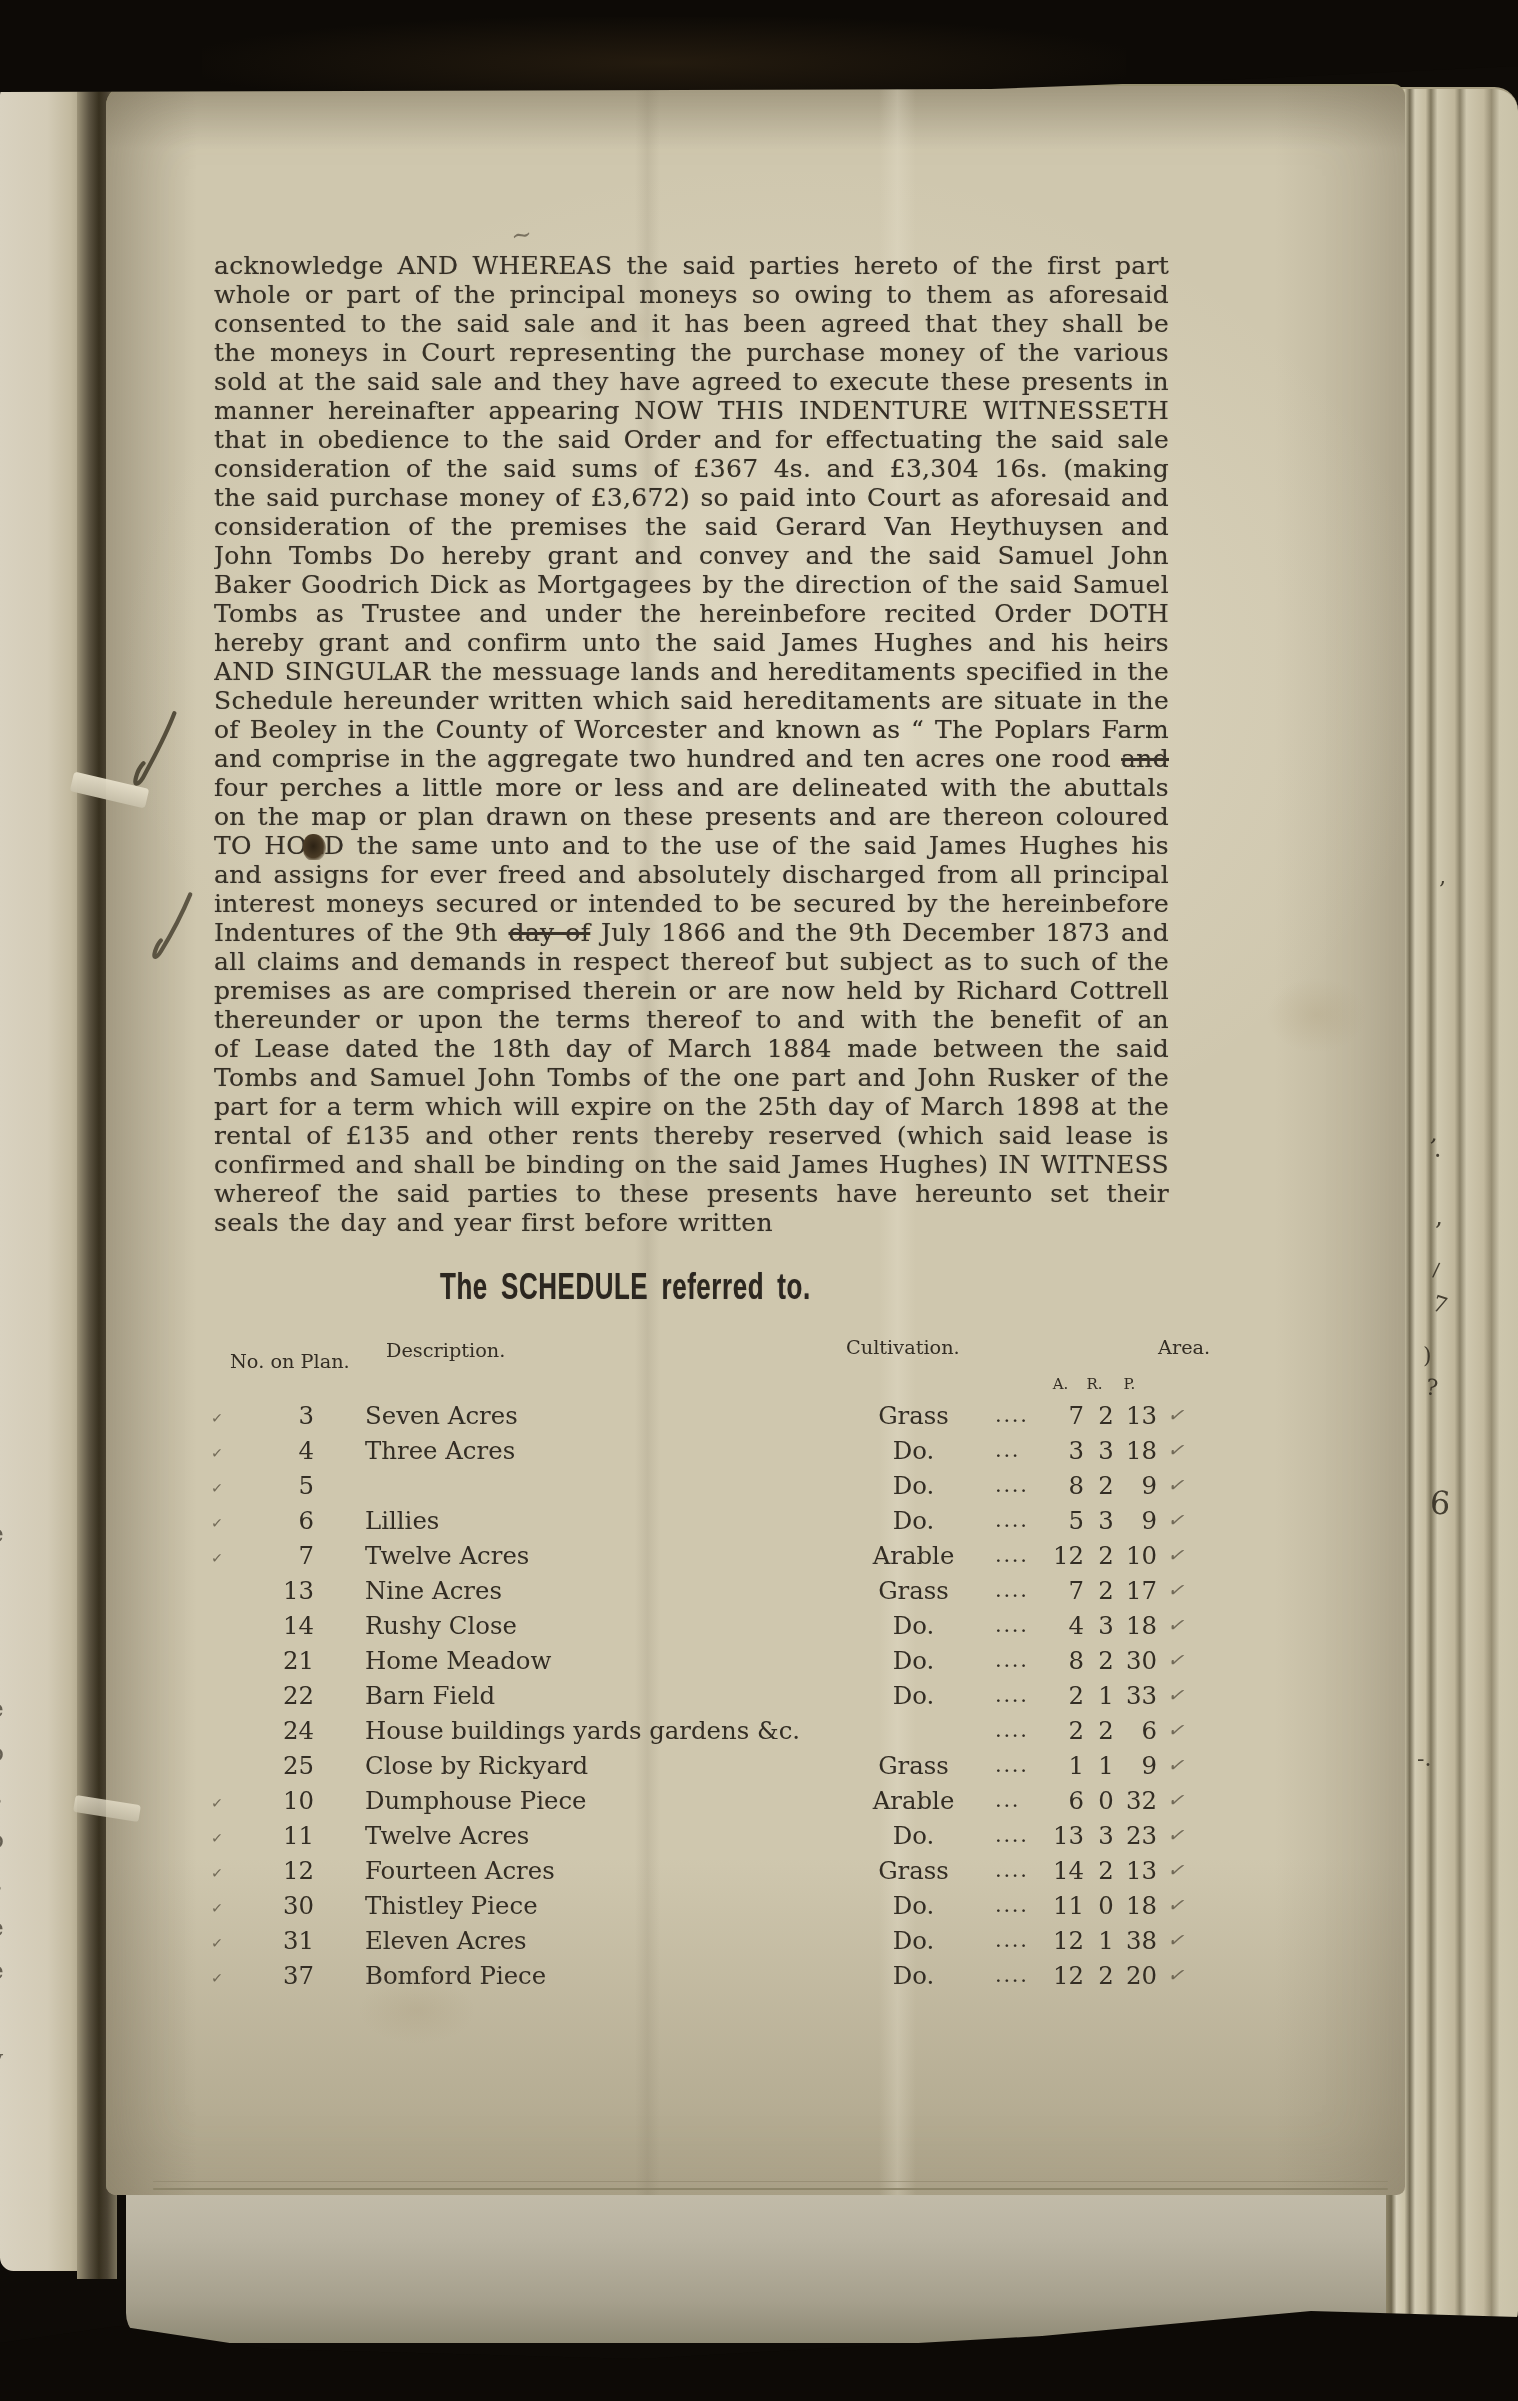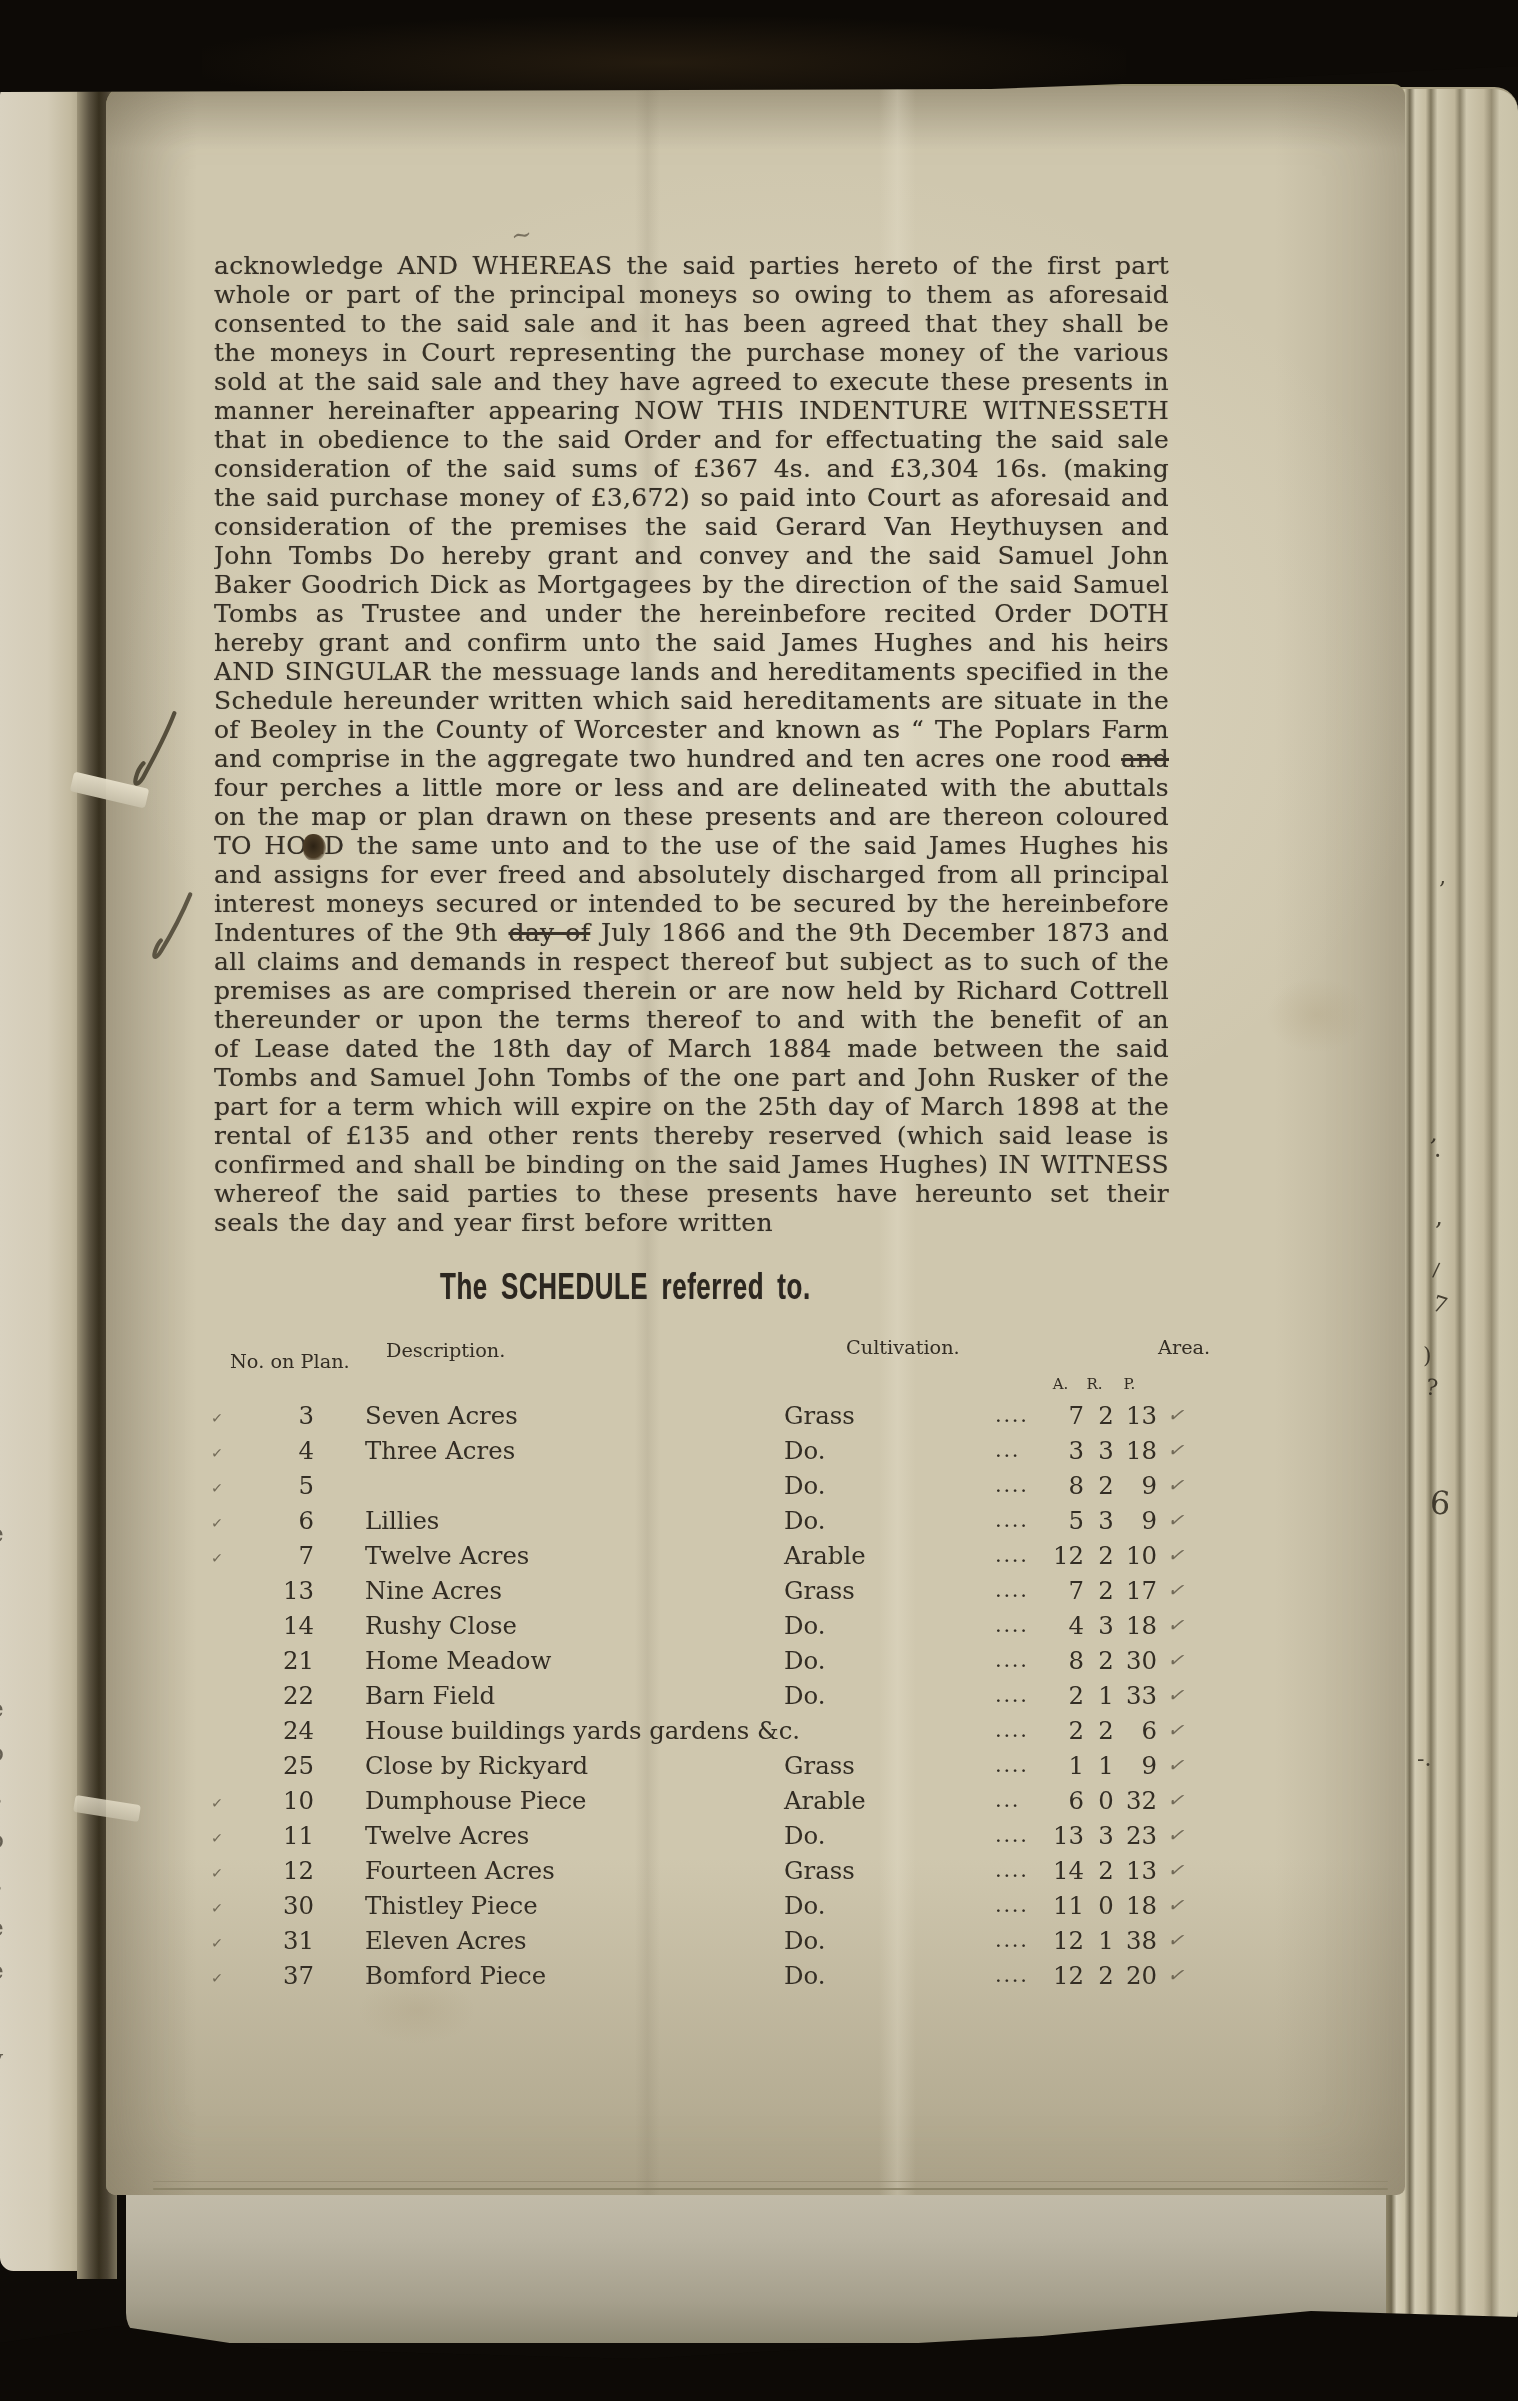--- a/index.html
+++ b/index.html
@@ -86,21 +86,21 @@
   #th-area{left:944px;top:0;}
   .sub{position:absolute;font-size:15px;top:39px;}
   #sub-a{left:828px;width:37px;text-align:center;}
   #sub-r{left:868px;width:25px;text-align:center;}
   #sub-p{left:901px;width:28.6px;text-align:center;}
   #rows{position:absolute;left:0;top:62px;width:1000px;font-size:24.4px;}
   .t-row{position:relative;height:35px;line-height:35px;}
   .c{position:absolute;top:0;height:35px;}
   .c-no{left:34px;width:66px;text-align:right;}
   .c-desc{left:151px;width:420px;white-space:nowrap;}
-  .c-cult{left:570px;width:143px;text-align:left;}
+  .c-cult{left:628px;width:143px;text-align:center;}
   .c-dots{left:781px;width:59px;font-size:21px;letter-spacing:1.7px;}
   .c-a{left:828px;width:42px;text-align:right;}
   .c-r{left:881px;width:22px;text-align:center;}
   .c-p{left:909px;width:34px;text-align:right;}
   .tick{position:absolute;color:#5b5342;opacity:.8;font-family:"DejaVu Sans",sans-serif;}
   .tick-pre{left:-3.4px;top:2.5px;font-size:14.3px;transform:rotate(4deg);}
   .tick-post{left:955px;top:0;font-size:20px;transform:rotate(8deg) skewX(-10deg);}
 
   
   #black-top{position:absolute;left:0;top:0;width:1518px;height:2401px;background:#0d0a06;z-index:6;

